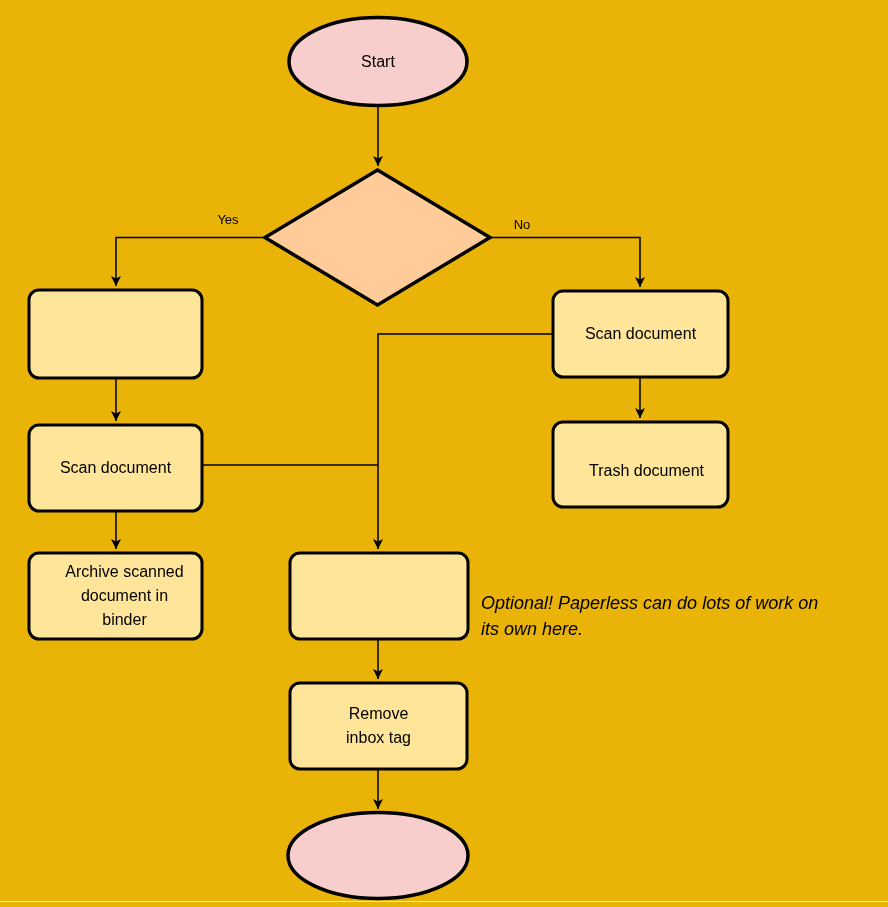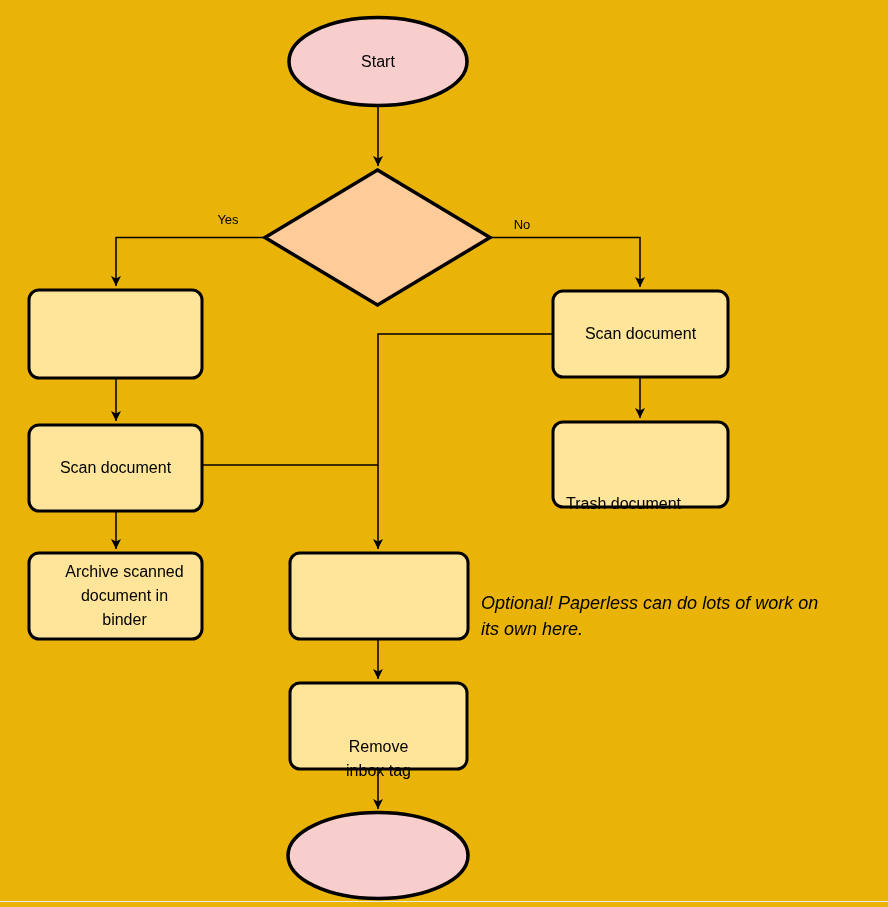--- a/index.html
+++ b/index.html
@@ -91,22 +91,22 @@
     <rect class="shape rect-shape" x="290" y="683" width="177" height="86" rx="10" ry="10" fill="#FFE599"></rect>
     <ellipse class="shape ellipse-shape" cx="378" cy="855.5" rx="90" ry="43" fill="#F8CECC"></ellipse>
   </svg>
 
   <div class="label" style="left:290px; top:17px; width:176px; height:89px;">Start</div>
   <div class="label" style="left:29px; top:425px; width:173px; height:86px;">Scan document</div>
   <div class="label" style="left:29px; top:553px; width:191px; height:86px;">Archive scanned
 document in
 binder</div>
   <div class="label" style="left:553px; top:291px; width:175px; height:86px;">Scan document</div>
-  <div class="label" style="left:536px; top:422px; width:175px; height:98px;margin-top:33px;">Trash document</div>
-  <div class="label" style="left:290px; top:716px; width:177px; height:86px;">Remove
+  <div class="label" style="left:559px; top:422px; width:175px; height:98px;">Trash document</div>
+  <div class="label" style="left:290px; top:683px; width:177px; height:86px;">Remove
 inbox tag</div>
 
   <div class="edge-label" style="left:198px; top:212px; width:60px;">Yes</div>
   <div class="edge-label" style="left:492px; top:217px; width:60px;">No</div>
 
   <div class="annotation">Optional! Paperless can do lots of work on
 its own here.</div>
 
   <div class="bottom-line"></div>
 </div>

